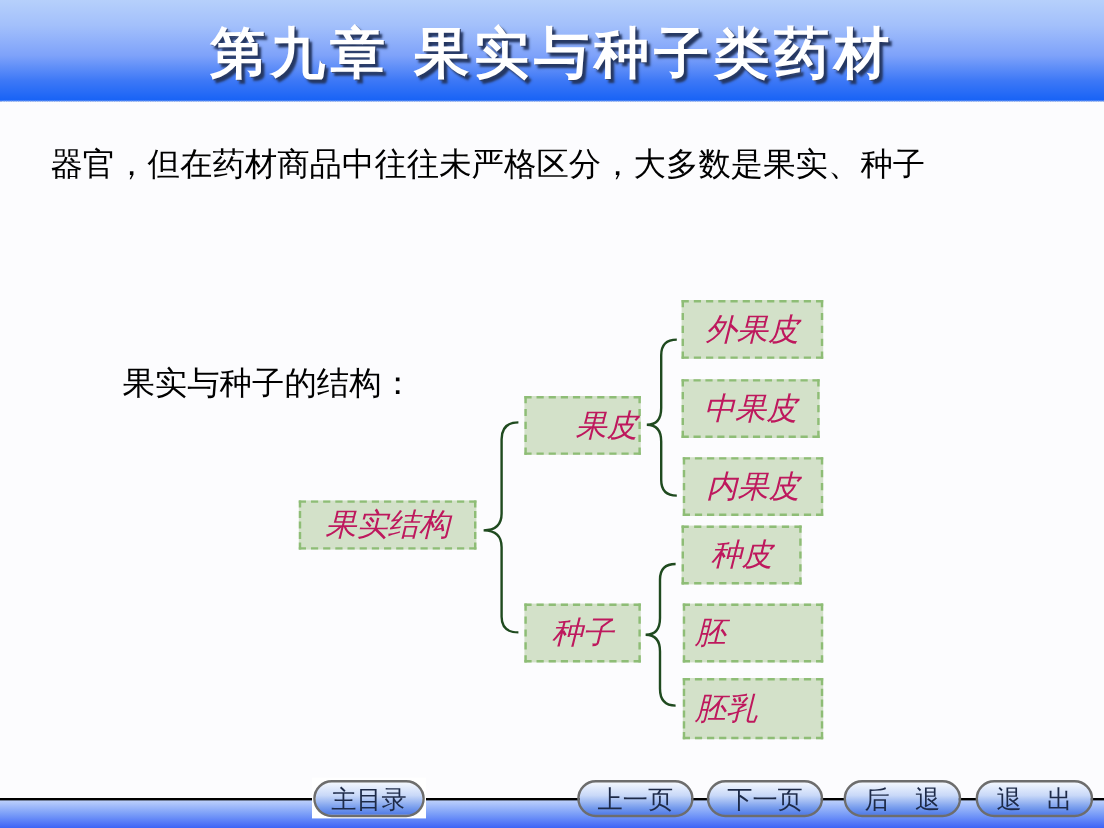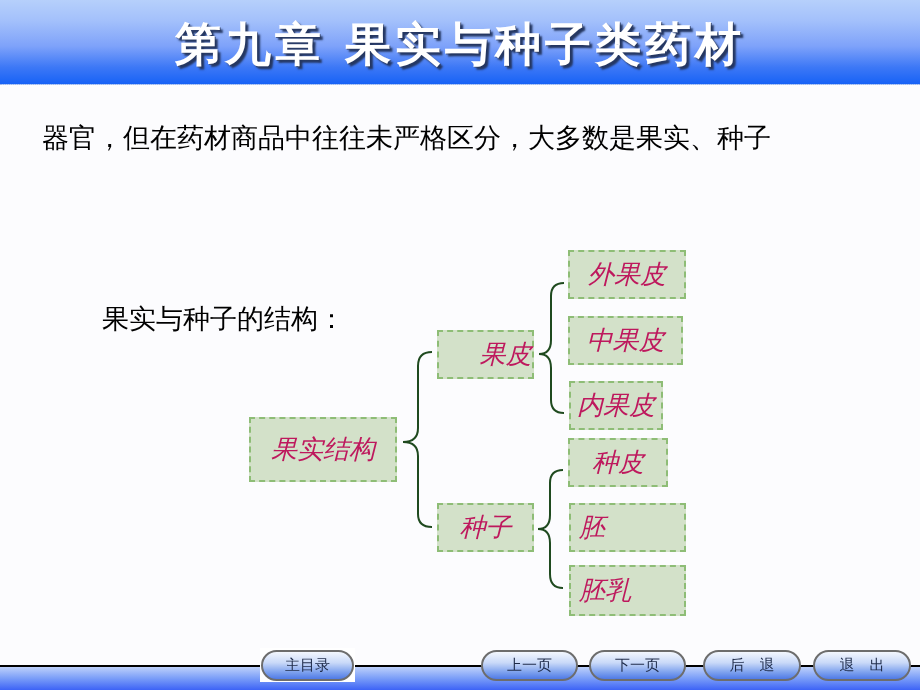--- a/index.html
+++ b/index.html
@@ -16,21 +16,21 @@
   .struct-label { position: absolute; left: 102px; top: 272px; font-size: 27px; color: #000; margin-top: 29px; }
   .box { position: absolute; background: #d3e1c9; border: 2px dashed #8ebd76; font-size: 26px; color: #be185d; display: flex; align-items: center; font-style: italic; }
   .box.center { justify-content: center; }
   .box.left { padding-left: 8px; }
   svg.lines { position: absolute; left: 0; top: 0; }
   .navbar { position: absolute; left: 0; top: 666px; width: 920px; height: 24px;
     background: linear-gradient(to bottom, #c3d5fb 0%, #7c9ff8 50%, #3d63f6 100%); }
   .navline { position: absolute; left: 0; top: 665px; width: 920px; height: 2px; background: #000; }
   .navbtn { position: absolute; top: 650px; height: 31px; border: 2px solid #6d6d6d; border-radius: 16px;
     background: linear-gradient(to bottom, #f3f7fe 0%, #c9d9f8 40%, #7da1ee 75%, #4f7ae6 100%);
-    font-size: 15px; color: #1d2a48; display: flex; align-items: center; justify-content: center; }
+    font-size: 21px; color: #1d2a48; display: flex; align-items: center; justify-content: center; }
   .navbtn-bg { position: absolute; top: 648px; left: 260px; width: 95px; height: 34px; background: #fff; }
 </style>
 </head>
 <body>
 
 <div class="header">
   <div class="title">第九章 果实与种子类药材</div>
 </div>
 
 <div class="para">
@@ -43,28 +43,28 @@
   <g fill="none" stroke="#1f4a1f" stroke-width="2">
 
     <path d="M 432 352 Q 418 352 418 366 L 418 428 Q 418 442 403 442 Q 418 442 418 456 L 418 514 Q 418 527 432 527"></path>
 
     <path d="M 564 283 Q 551 283 551 296 L 551 340 Q 551 354 539 354 Q 551 354 551 368 L 551 400 Q 551 413 564 413"></path>
 
     <path d="M 563 470 Q 550 470 550 483 L 550 515 Q 550 529 538 529 Q 550 529 550 543 L 550 574 Q 550 588 563 588"></path>
   </g>
 </svg>
 
-<div class="box center" style="left:249px;top:417px;width:148px;height:65px;">果实结构</div>
+<div class="box center" style="left:249px;top:417px;width:148px;height:41px;">果实结构</div>
 
 <div class="box center" style="left:437px;top:330px;width:97px;height:49px;padding-left:40px;">果皮</div>
 <div class="box center" style="left:437px;top:503px;width:97px;height:49px;">种子</div>
 
 <div class="box center" style="left:568px;top:250px;width:118px;height:49px;">外果皮</div>
 <div class="box center" style="left:568px;top:316px;width:115px;height:49px;">中果皮</div>
-<div class="box center" style="left:569px;top:381px;width:94px;height:49px;">内果皮</div>
+<div class="box center" style="left:569px;top:381px;width:117px;height:49px;">内果皮</div>
 <div class="box center" style="left:568px;top:438px;width:100px;height:49px;">种皮</div>
 <div class="box left" style="left:569px;top:503px;width:117px;height:49px;">胚</div>
 <div class="box left" style="left:569px;top:565px;width:117px;height:51px;">胚乳</div>
 
 <div class="navbar"></div>
 <div class="navline"></div>
 <div class="navbtn-bg"></div>
 
 <div class="navbtn" style="left:261px;width:93px;">主目录</div>
 <div class="navbtn" style="left:370px;width:97px;margin-top:44px;">目　录</div>

